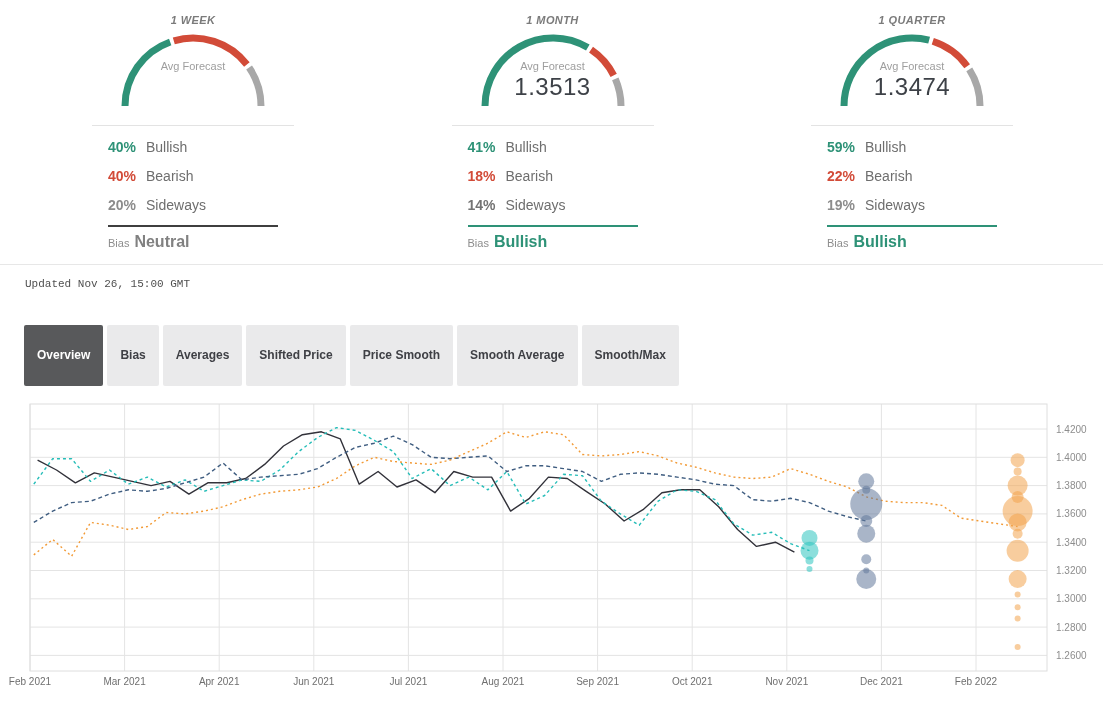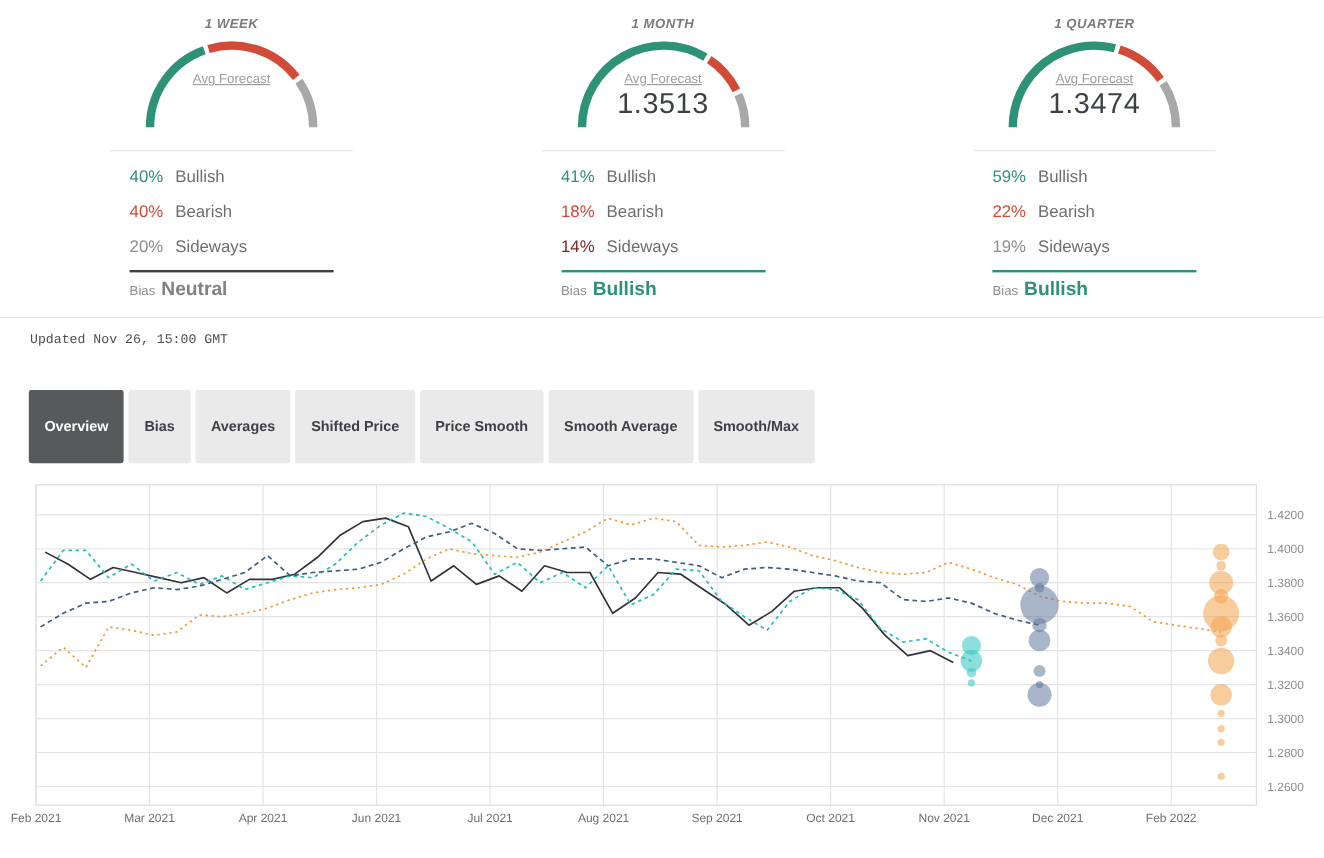--- a/index.html
+++ b/index.html
@@ -10,25 +10,25 @@
     color:#333;
   }
   
   .cards { display:flex; justify-content:space-between; padding:10px 90px 0 92px; }
   .card { width:202px; }
   .card-title { text-align:center; font-size:11px; font-style:italic; font-weight:700;
                 color:#7b7b7b; letter-spacing:.4px; margin:4px 0 2px; }
   .gauge-wrap { position:relative; width:152px; height:84px; margin:0 auto; }
   .gauge { position:absolute; left:0; top:0; }
   .gauge-text { position:absolute; left:0; right:0; top:32px; text-align:center; }
-  .avg-label { font-size:11px; color:#9e9e9e;text-decoration:underline; }
+  .avg-label { font-size:11px; color:#9e9e9e; }
   .avg-value { font-size:24px; color:#3d4147; letter-spacing:.5px; margin-top:1px; }
   .card-divider { border-top:1px solid #e3e3e3; margin:13px 0 7px; }
   .pct-row { display:flex; align-items:center; padding:6px 0 7px 16px; font-size:14px; }
-  .pct { width:38px; font-weight:400; }
+  .pct { width:38px; font-weight:700; }
   .pct-label { color:#6e6e6e; }
   .bias-line { height:2px; background:#444; margin:5px 16px 0 16px; }
   .bias-row { padding:6px 0 0 16px; font-size:11px; color:#8d8d8d; }
   .bias-value { font-size:16px; font-weight:700; margin-left:5px; }
   
   .section-divider { border-top:1px solid #e7e7e7; margin-top:13px; }
   .updated { padding:13px 0 0 25px; font-size:11px; color:#4f4f4f;font-family:Liberation Mono, monospace; }
   .tabs { display:flex; gap:4px; margin:35px 0 0 24px; }
   .tab { border:none; background:#eaeaeb; color:#3f4045; font-weight:700; font-size:12px;
          padding:24px 13px; border-radius:2px; font-family:inherit; cursor:pointer; line-height:1.1; }
@@ -92,21 +92,21 @@
     <div class="card-divider"></div>
     <div class="pct-row">
       <span class="pct" style="color: rgb(46, 146, 119);">41%</span>
       <span class="pct-label">Bullish</span>
     </div>
     <div class="pct-row">
       <span class="pct" style="color: rgb(210, 75, 56);">18%</span>
       <span class="pct-label">Bearish</span>
     </div>
     <div class="pct-row">
-      <span class="pct" style="color: #7f1d1d;">14%</span>
+      <span class="pct" style="color: #737373;">14%</span>
       <span class="pct-label">Sideways</span>
     </div>
     <div class="bias-line" style="background: rgb(46, 146, 119);"></div>
     <div class="bias-row">
       <span>Bias</span><span class="bias-value" style="color: rgb(46, 146, 119);">Bullish</span>
     </div>
   </div>
 
   <div class="card">
     <div class="card-title">1 QUARTER</div>

